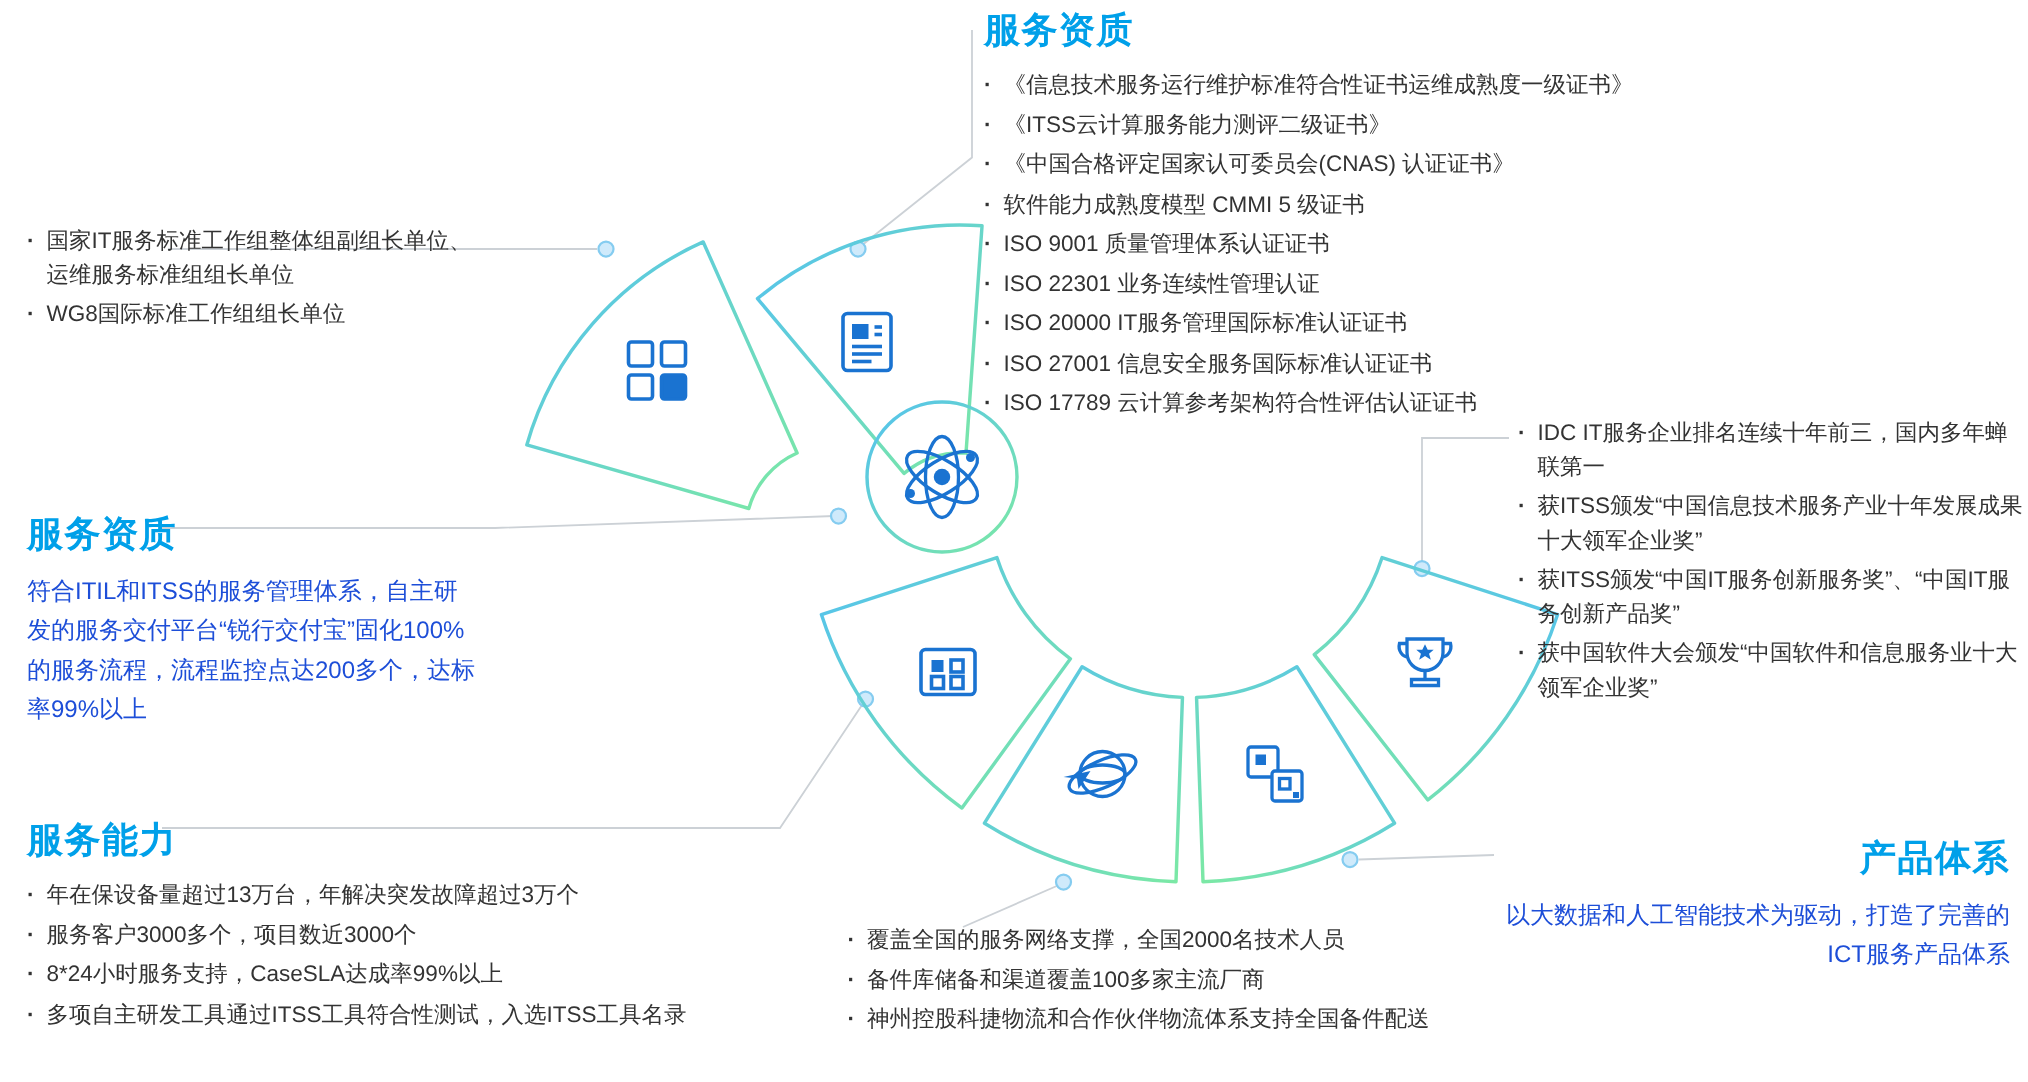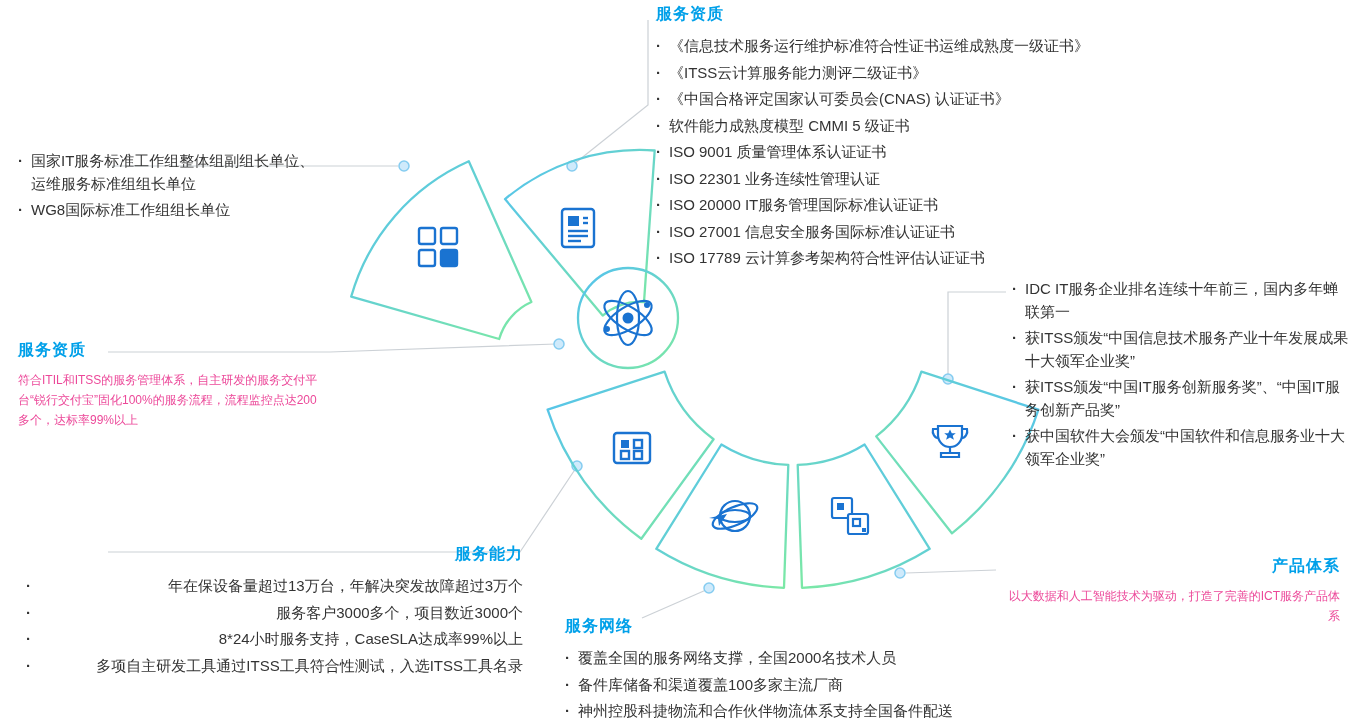--- a/index.html
+++ b/index.html
@@ -10,38 +10,38 @@
   .canvas {
     position:relative;
     width:1352px; height:721px;
     background:#ffffff;
     overflow:hidden;
   }
   svg.graphic { position:absolute; left:0; top:0; }
   .section { position:absolute; z-index:2; }
   .section h2 {
     color:#00a0e9;
-    font-size:16px;
+    font-size:24px;
     font-weight:700;
     margin-bottom:10px;
     letter-spacing:1px;
   }
   .items { display:flex; flex-direction:column; gap:4px; }
   .item {
     display:flex;
     align-items:flex-start;
     font-size:15px;
     color:#333333;
     line-height:1.5;
   }
   .item .marker { flex:0 0 13px; color:#333333; font-weight:700; }
   .item .txt { flex:1; }
   .para {
-    font-size:12px;
-    color:#ec4899;
+    font-size:16px;
+    color:#1d4ed8;
     line-height:1.65;
   }
 </style>
 </head>
 <body>
 
 <div class="canvas">
 
   <svg class="graphic" width="1352" height="721" viewBox="0 0 1352 721">
     <defs>
@@ -214,21 +214,21 @@
         <span class="txt">获中国软件大会颁发“中国软件和信息服务业十大领军企业奖”</span>
       </div>
     </div>
   </section>
 
   <section class="section" style="left:18px; top:340px; width:302px;">
     <h2>服务资质</h2>
     <p class="para">符合ITIL和ITSS的服务管理体系，自主研发的服务交付平台“锐行交付宝”固化100%的服务流程，流程监控点达200多个，达标率99%以上</p>
   </section>
 
-  <section class="section" style="left:18px; top:544px; width:505px;text-align:right;">
+  <section class="section" style="left:18px; top:544px; width:505px;">
     <h2>服务能力</h2>
     <div class="items">
       <div class="item">
         <span class="marker">·</span>
         <span class="txt">年在保设备量超过13万台，年解决突发故障超过3万个</span>
       </div>
       <div class="item">
         <span class="marker">·</span>
         <span class="txt">服务客户3000多个，项目数近3000个</span>
       </div>
@@ -237,21 +237,20 @@
         <span class="txt">8*24小时服务支持，CaseSLA达成率99%以上</span>
       </div>
       <div class="item">
         <span class="marker">·</span>
         <span class="txt">多项自主研发工具通过ITSS工具符合性测试，入选ITSS工具名录</span>
       </div>
     </div>
   </section>
 
   <section class="section" style="left:565px; top:616px; width:435px;">
-    <h2>服务网络</h2>
     <div class="items">
       <div class="item">
         <span class="marker">·</span>
         <span class="txt">覆盖全国的服务网络支撑，全国2000名技术人员</span>
       </div>
       <div class="item">
         <span class="marker">·</span>
         <span class="txt">备件库储备和渠道覆盖100多家主流厂商</span>
       </div>
       <div class="item">

